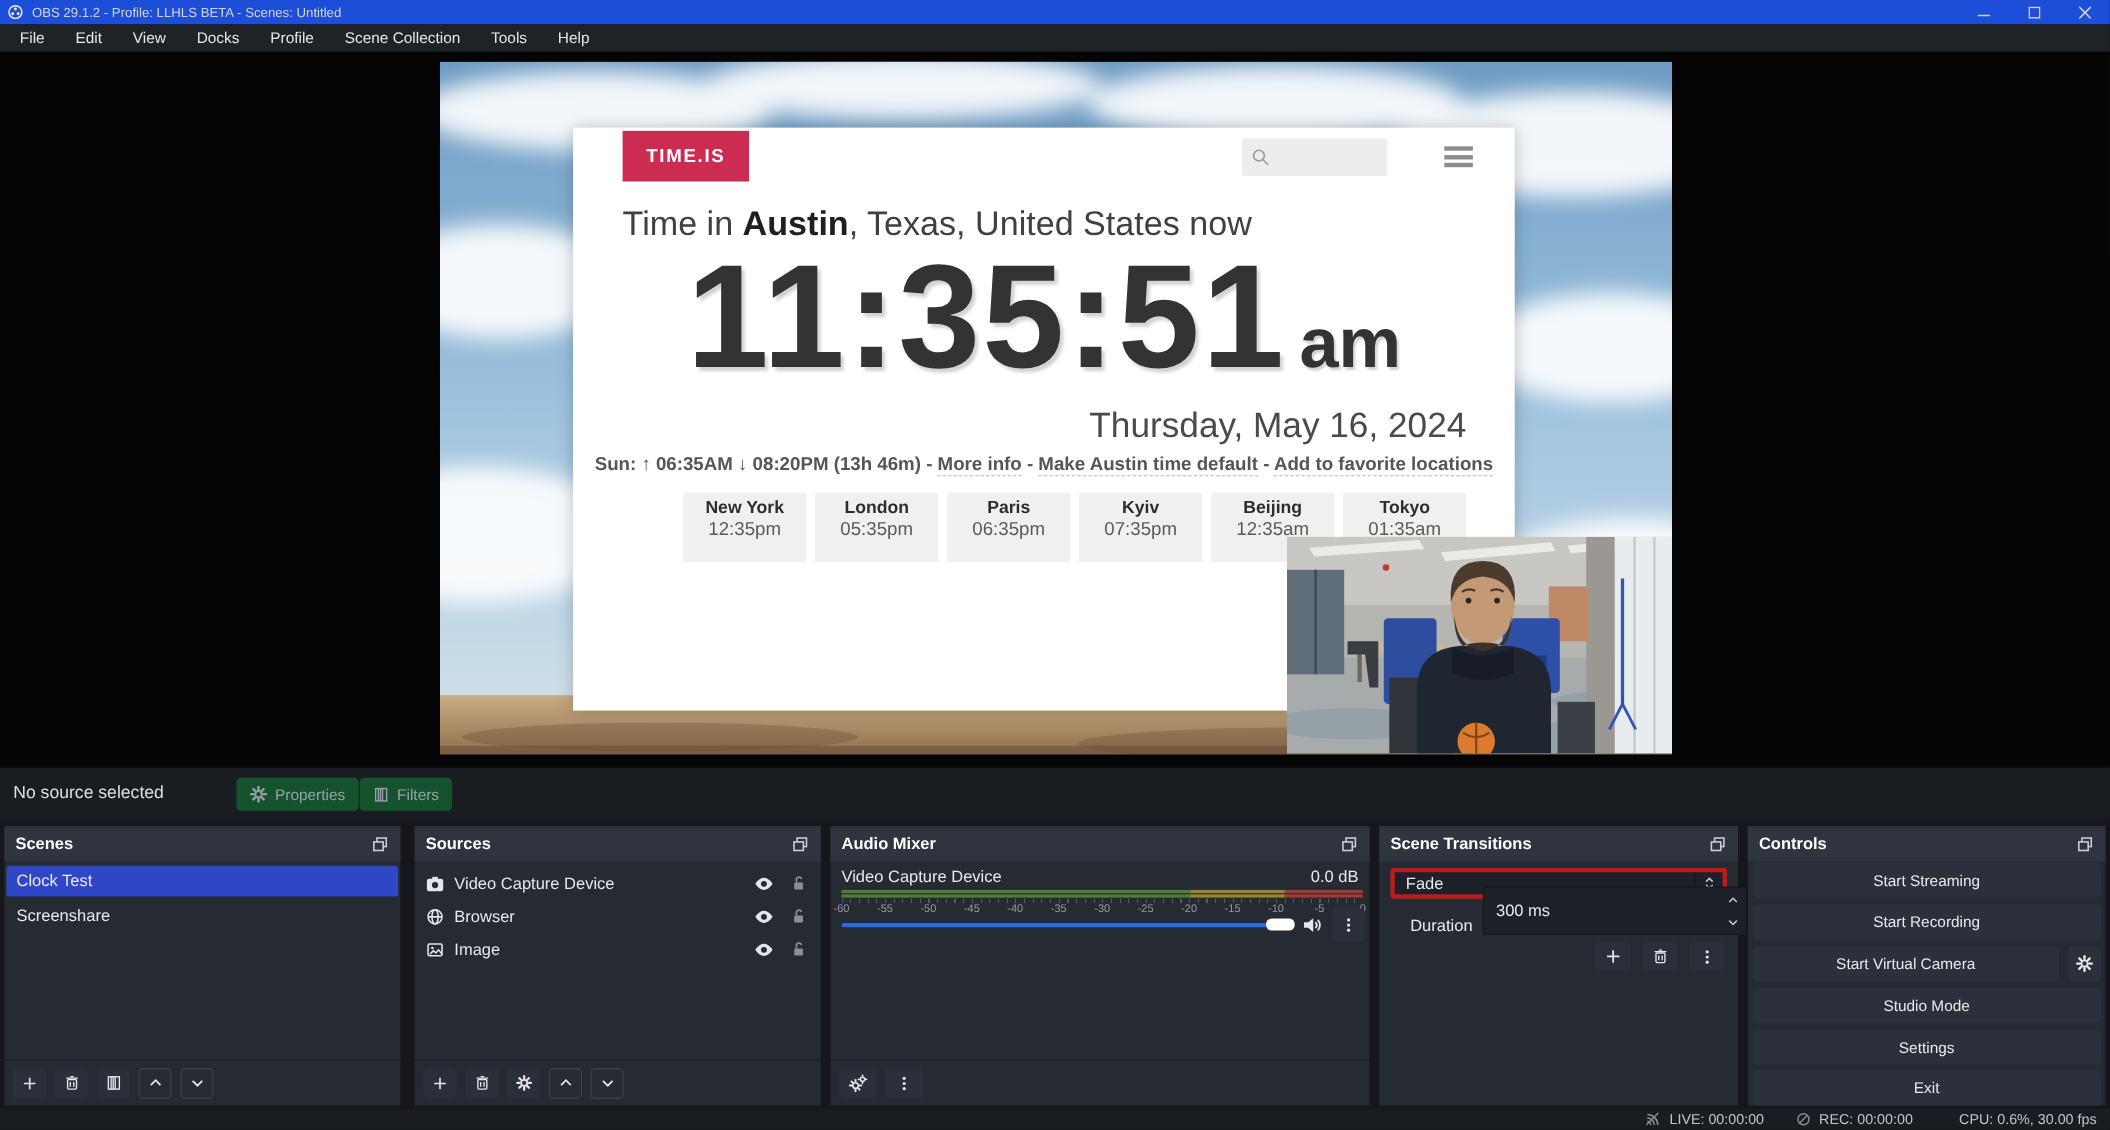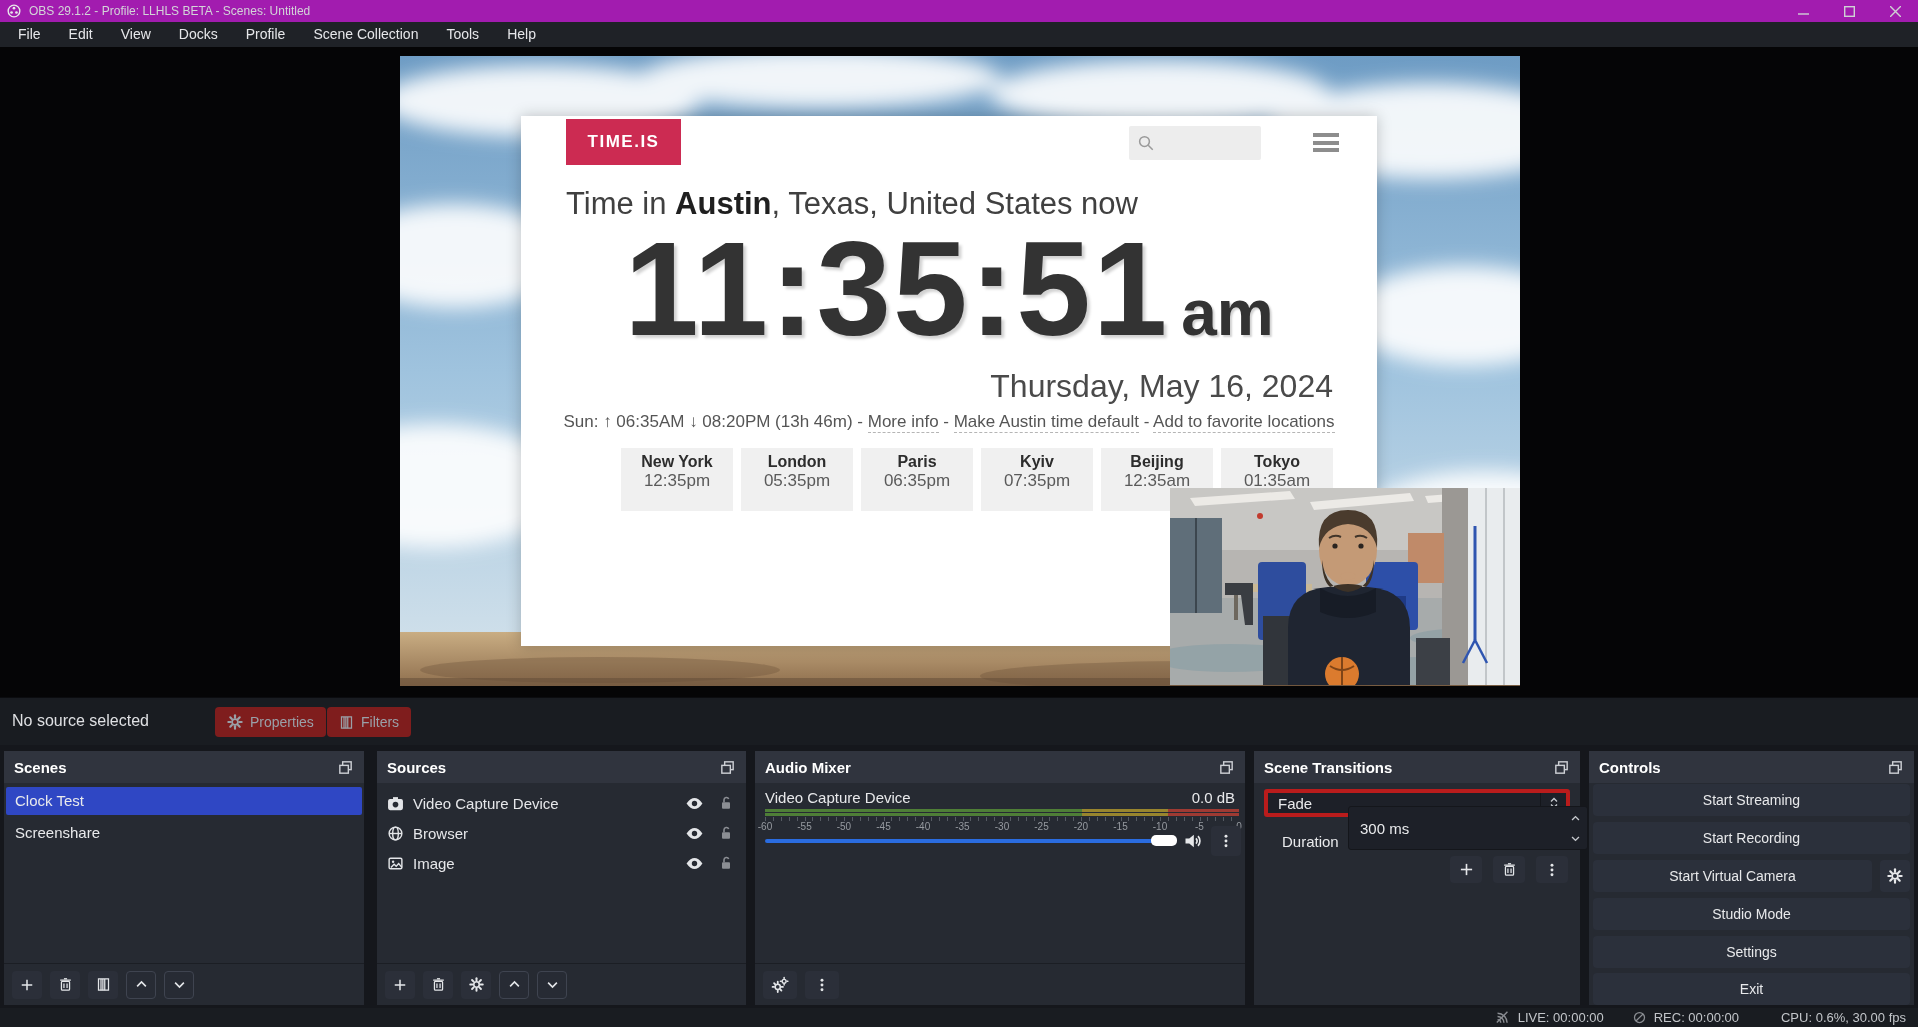--- a/index.html
+++ b/index.html
@@ -1,20 +1,20 @@
 <!DOCTYPE html>
 <html><head>
 <meta charset="utf-8">
 <style>
   * { box-sizing: border-box; margin: 0; padding: 0; }
   html,body { width:1918px; height:1027px; overflow:hidden; background:#15171c;
               font-family:"Liberation Sans", sans-serif; }
 
   
-  #titlebar { position:absolute; top:0; left:0; width:1918px; height:22px; background:#a21caf;
+  #titlebar { position:absolute; top:0; left:0; width:1918px; height:22px; background:#1d4ed8;
               display:flex; align-items:center; color:#d3d5d8; font-size:12px; }
   #obs-logo { margin:0 8px 0 7px; }
   .win-btn { width:46px; height:22px; display:flex; align-items:center; justify-content:center; color:#cfd1d4; }
   #win-btns { margin-left:auto; display:flex; }
 
   
   #menubar { position:absolute; top:22px; left:0; width:1918px; height:25px; background:#1f2227;
              display:flex; align-items:center; color:#e6e7ea; font-size:14px; padding-left:4px; }
   .menu-item { padding:0 14px; height:25px; line-height:25px; }
 
@@ -36,35 +36,35 @@
   #timeis-heading { position:absolute; left:45px; top:70px; font-size:31px; color:#404040; white-space:pre; }
   #timeis-heading b { color:#1f1f1f; }
   #clock-row { position:absolute; left:0; top:96px; width:100%; display:flex; justify-content:center;
                align-items:baseline; color:#333; }
   #clock-time { font-size:134px; font-weight:bold; letter-spacing:2px;
                 text-shadow:3px 3px 3px rgba(0,0,0,.18); }
   #clock-ampm { font-size:64px; font-weight:bold; margin-left:12px;
                 text-shadow:2px 2px 2px rgba(0,0,0,.18); }
   #timeis-date { position:absolute; right:44px; top:252px; font-size:32px; color:#4a4a4a; }
   #sun-line { position:absolute; left:0; top:296px; width:100%; text-align:center;
-              font-size:17px; color:#555; }
+              font-size:17px; color:#555;font-weight:bold; }
   #sun-line span { white-space:pre; }
   .tis-link { border-bottom:1px dashed #b5b5b5; padding-bottom:1px; }
   #cities-row { position:absolute; right:44px; top:332px; display:flex; gap:8px; }
   .city-box { width:112px; height:63px; background:#f0f0f0; text-align:center; padding-top:5px; }
   .city-name { font-size:16px; font-weight:bold; color:#2d2d2d; line-height:18px; }
   .city-time { font-size:17px; color:#5a5a5a; line-height:20px; }
 
   #webcam { position:absolute; right:0; bottom:1px; width:350px; height:197px; z-index:5; }
 
   
   #context-bar { position:absolute; top:697px; left:0; width:1918px; height:48px; background:#191c21;
                  border-top:1px solid #0b0c0f; }
   #ctx-status { position:absolute; left:12px; top:14px; font-size:16px; color:#dfe0e3; }
-  .ctx-btn { position:absolute; top:9px; height:30px; background:#7f1d1d; border-radius:4px;
+  .ctx-btn { position:absolute; top:9px; height:30px; background:#14532d; border-radius:4px;
              display:flex; align-items:center; gap:7px; padding:0 12px; color:#9aa0a8; font-size:14px; }
   #btn-properties { left:215px; }
   #btn-filters { left:327px; }
 
   
   .panel { position:absolute; top:751px; height:254px; background:#262a32; }
   .panel-h { height:32px; background:#30343e; display:flex; align-items:center; padding:0 10px;
              font-weight:bold; font-size:15px; color:#fff; }
   .popout { margin-left:auto; }
   .panel-foot { position:absolute; left:0; right:0; bottom:0; height:42px; border-top:1px solid #1b1e24;

